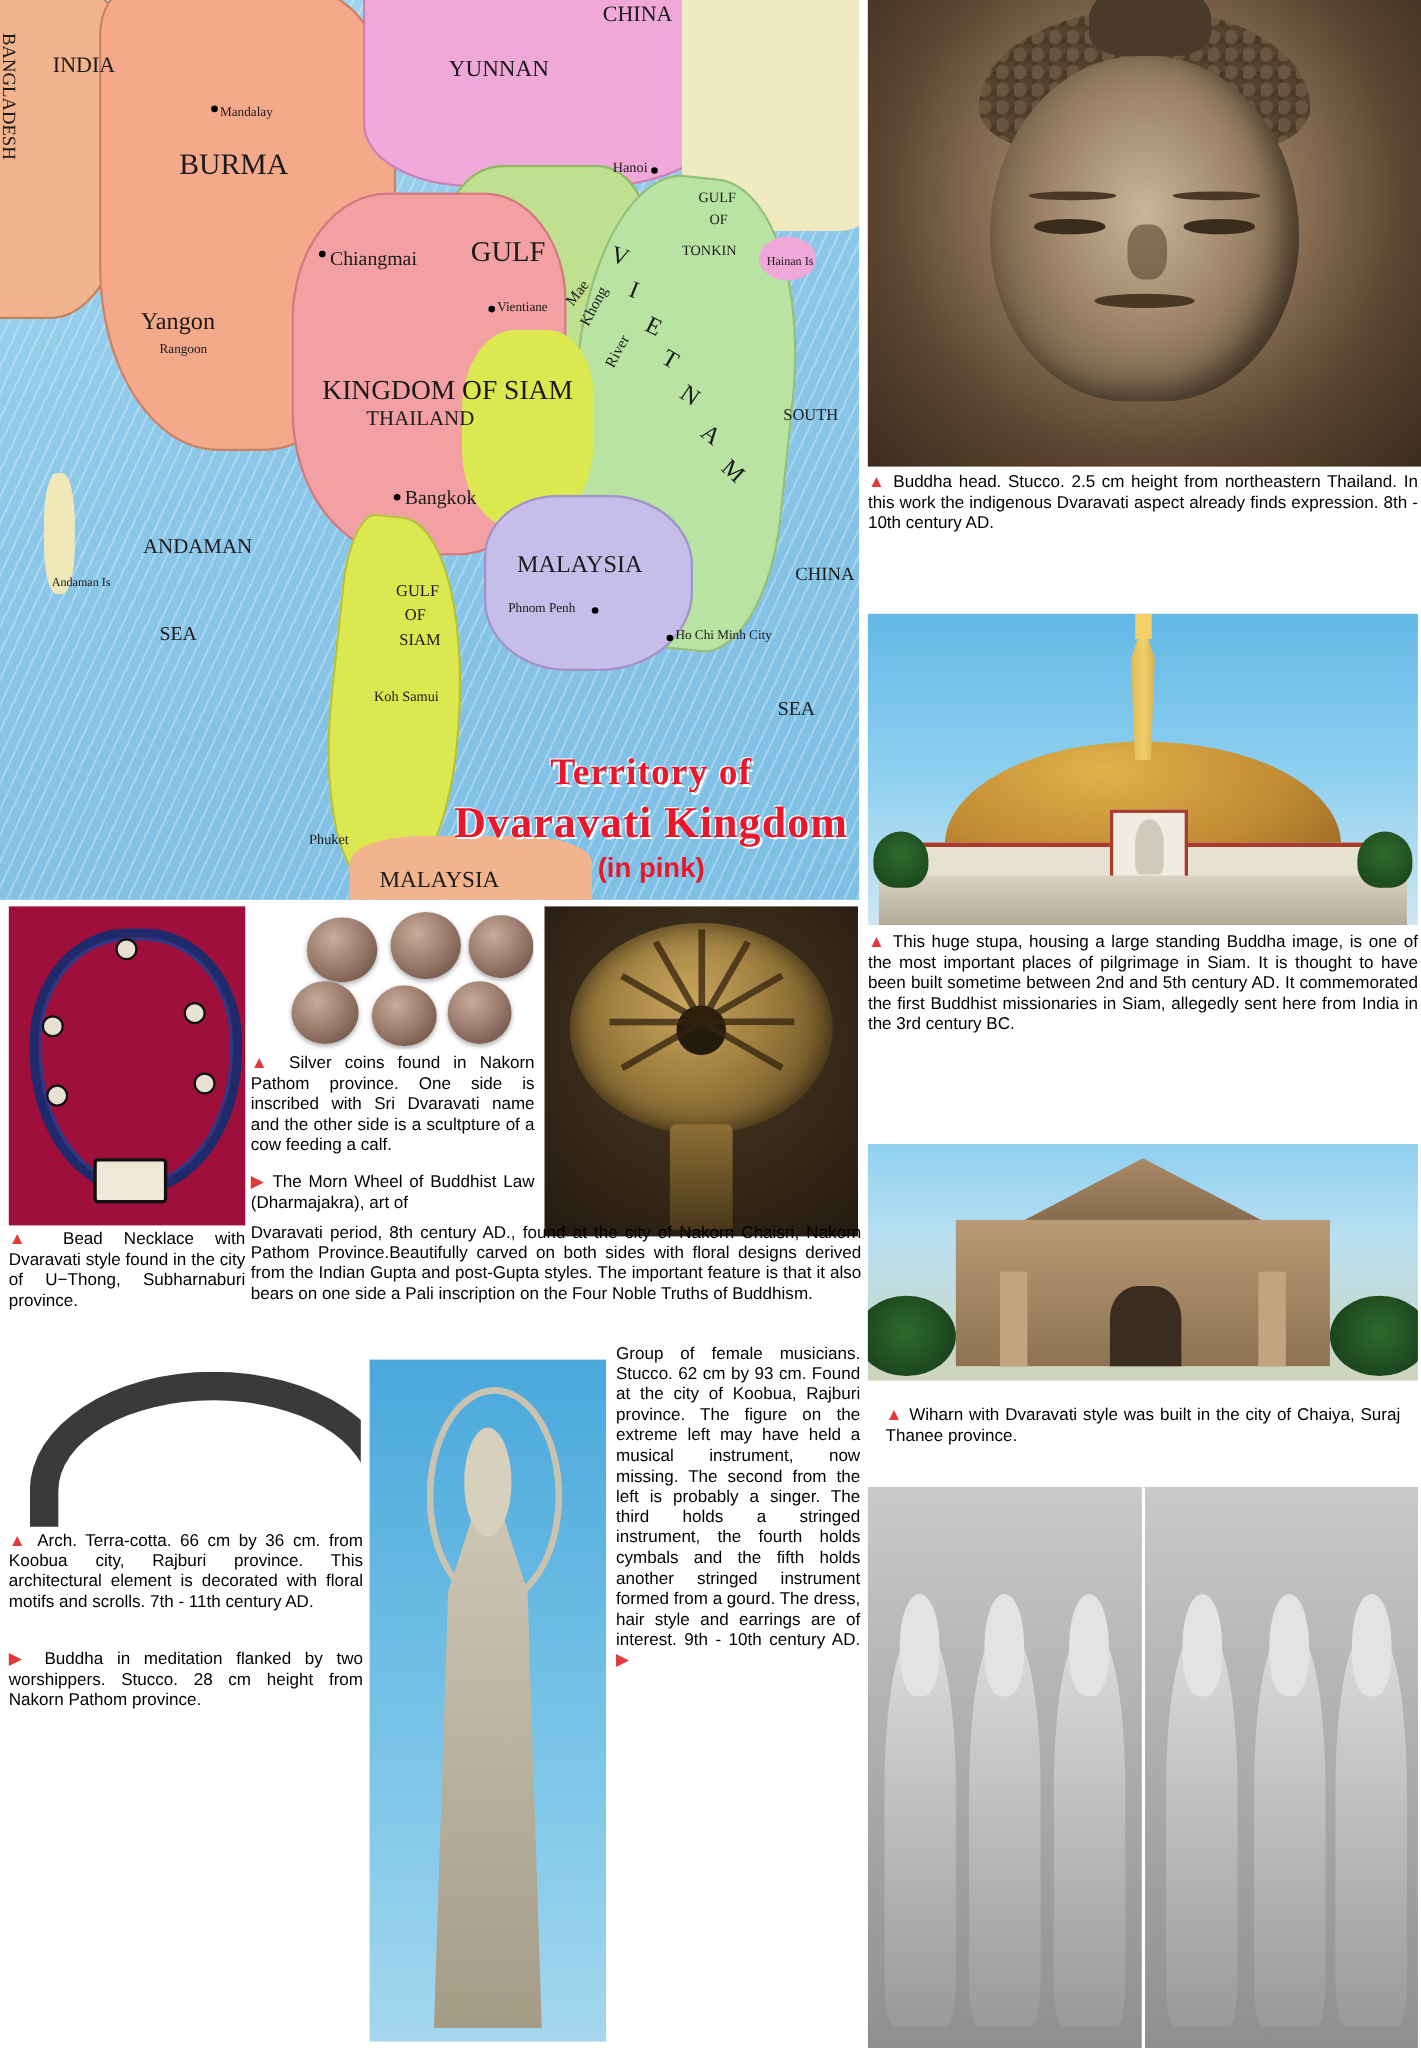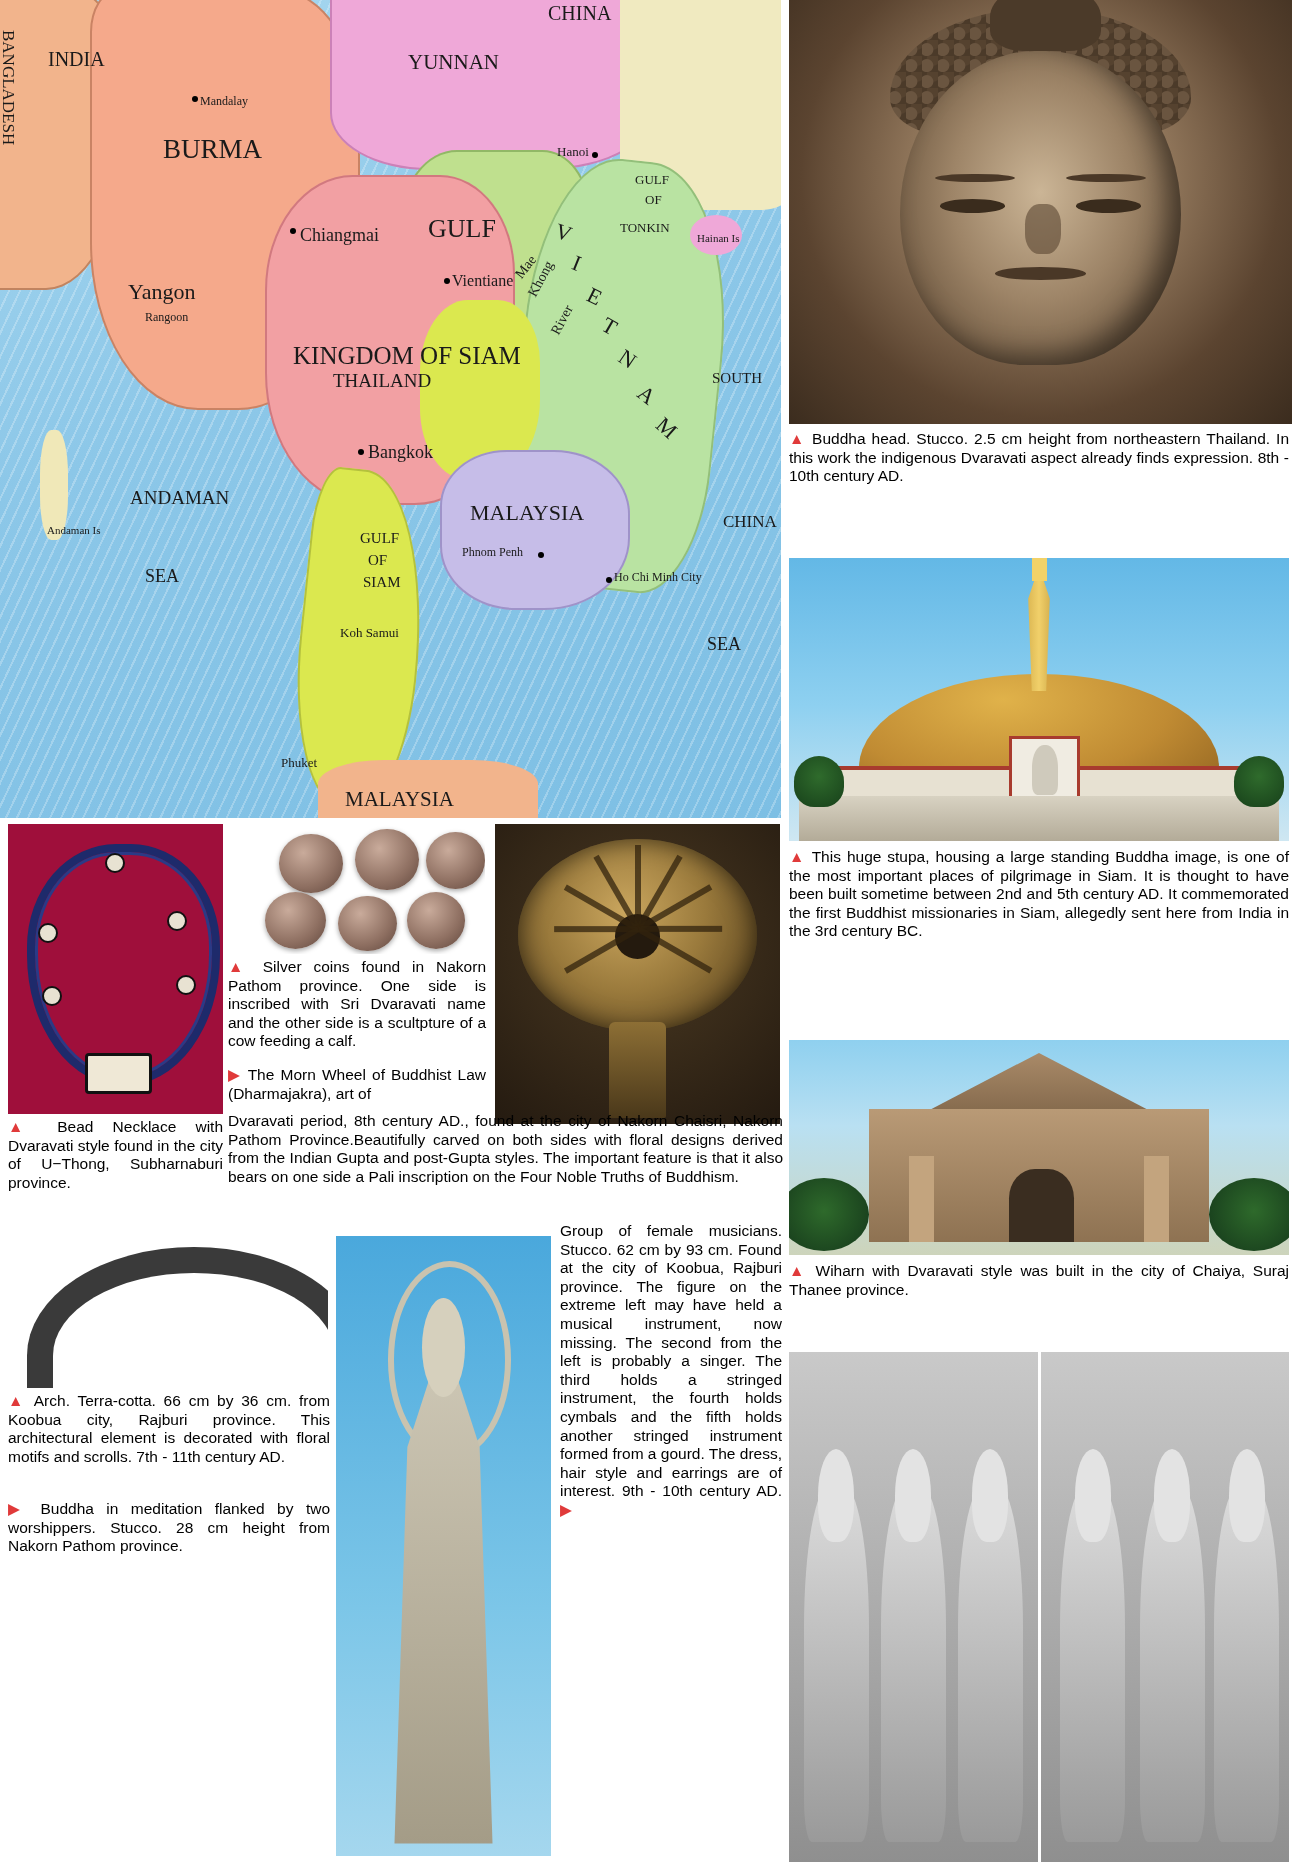--- a/index.html
+++ b/index.html
@@ -147,21 +147,21 @@
         <span class="lbl" style="left: 408px; top: 50px; font-size: 21px;">YUNNAN</span>
         <span class="lbl" style="left: 200px; top: 94px; font-size: 12px;">Mandalay</span>
         <span class="lbl" style="left: 163px; top: 134px; font-size: 27px;">BURMA</span>
         <span class="lbl" style="left: 557px; top: 144px; font-size: 13px;">Hanoi</span>
         <span class="lbl" style="left: 635px; top: 172px; font-size: 13px;">GULF</span>
         <span class="lbl" style="left: 645px; top: 192px; font-size: 13px;">OF</span>
         <span class="lbl" style="left: 620px; top: 220px; font-size: 13px;">TONKIN</span>
         <span class="lbl" style="left: 697px; top: 232px; font-size: 11px;">Hainan Is</span>
         <span class="lbl" style="left: 300px; top: 225px; font-size: 18px;">Chiangmai</span>
         <span class="lbl" style="left: 428px; top: 214px; font-size: 26px;">GULF</span>
-        <span class="lbl" style="left: 452px; top: 272px; font-size: 16px;">Vientiane</span>
+        <span class="lbl" style="left: 452px; top: 272px; font-size: 12px;">Vientiane</span>
         <span class="lbl" style="left: 512px; top: 272px; font-size: 14px; transform: rotate(-52deg); transform-origin: 0px 0px;">Mae</span>
         <span class="lbl" style="left: 525px; top: 292px; font-size: 14px; transform: rotate(-62deg); transform-origin: 0px 0px;">Khong</span>
         <span class="lbl" style="left: 548px; top: 330px; font-size: 14px; transform: rotate(-62deg); transform-origin: 0px 0px;">River</span>
         <span class="lbl" style="left: 128px; top: 279px; font-size: 22px;">Yangon</span>
         <span class="lbl" style="left: 145px; top: 310px; font-size: 12px;">Rangoon</span>
         <span class="lbl" style="left: 560px; top: 218px; font-size: 22px; transform: rotate(18deg); transform-origin: 0px 0px;">V</span>
         <span class="lbl" style="left: 578px; top: 250px; font-size: 22px; transform: rotate(22deg); transform-origin: 0px 0px;">I</span>
         <span class="lbl" style="left: 594px; top: 282px; font-size: 22px; transform: rotate(26deg); transform-origin: 0px 0px;">E</span>
         <span class="lbl" style="left: 610px; top: 312px; font-size: 22px; transform: rotate(30deg); transform-origin: 0px 0px;">T</span>
         <span class="lbl" style="left: 628px; top: 344px; font-size: 22px; transform: rotate(34deg); transform-origin: 0px 0px;">N</span>
@@ -180,20 +180,25 @@
         <span class="lbl" style="left: 368px; top: 552px; font-size: 15px;">OF</span>
         <span class="lbl" style="left: 145px; top: 566px; font-size: 18px;">SEA</span>
         <span class="lbl" style="left: 363px; top: 574px; font-size: 15px;">SIAM</span>
         <span class="lbl" style="left: 614px; top: 570px; font-size: 12px;">Ho Chi Minh City</span>
         <span class="lbl" style="left: 340px; top: 625px; font-size: 13px;">Koh Samui</span>
         <span class="lbl" style="left: 707px; top: 634px; font-size: 18px;">SEA</span>
         <span class="lbl" style="left: 281px; top: 755px; font-size: 13px;">Phuket</span>
         <span class="lbl" style="left: 345px; top: 787px; font-size: 21px;">MALAYSIA</span>
       </div>
 
+    <div class="title-blk">
+      <div class="t1">Territory of</div>
+      <div class="t2">Dvaravati Kingdom</div>
+      <div class="t3">(in pink)</div>
+    </div>
   </div>
 
   <div class="ph buddhahead" style="left:789px;top:0;width:503px;height:424px;">
     <div class="bh-hair"></div>
     <div class="bh-ush"></div>
     <div class="bh-face"></div>
     <div class="bh-brow" style="left:29%;top:41%;"></div>
     <div class="bh-brow" style="left:55%;top:41%;"></div>
     <div class="bh-eye" style="left:30%;top:47%;"></div>
     <div class="bh-eye" style="left:57%;top:47%;"></div>
@@ -223,21 +228,21 @@
   <div class="ph wiharn" style="left:789px;top:1040px;width:500px;height:215px;">
     <div class="wh-roof"></div>
     <div class="wh-body"></div>
     <div class="wh-col" style="left:24%;"></div>
     <div class="wh-col" style="right:24%;"></div>
     <div class="wh-door"></div>
     <div class="wh-foliage" style="left:-2%;bottom:2%;"></div>
     <div class="wh-foliage" style="right:-2%;bottom:2%;"></div>
   </div>
   <div class="capbox" style="left:789px;top:1262px;width:500px;">
-    <p class="cap" style="margin:0;"><span class="tri">▲</span>
+    <p class="cap" style="margin:16px;"><span class="tri">▲</span>
       <span>Wiharn with Dvaravati style was built in the city of Chaiya, Suraj Thanee province.</span></p>
   </div>
 
   <div class="ph relief" style="left:789px;top:1352px;width:500px;height:510px;">
     <div class="rl-half">
       <div class="rl-fig" style="left:6%;">
           <div class="rl-head"></div>
         </div>
       <div class="rl-fig" style="left:37%;">
           <div class="rl-head"></div>

